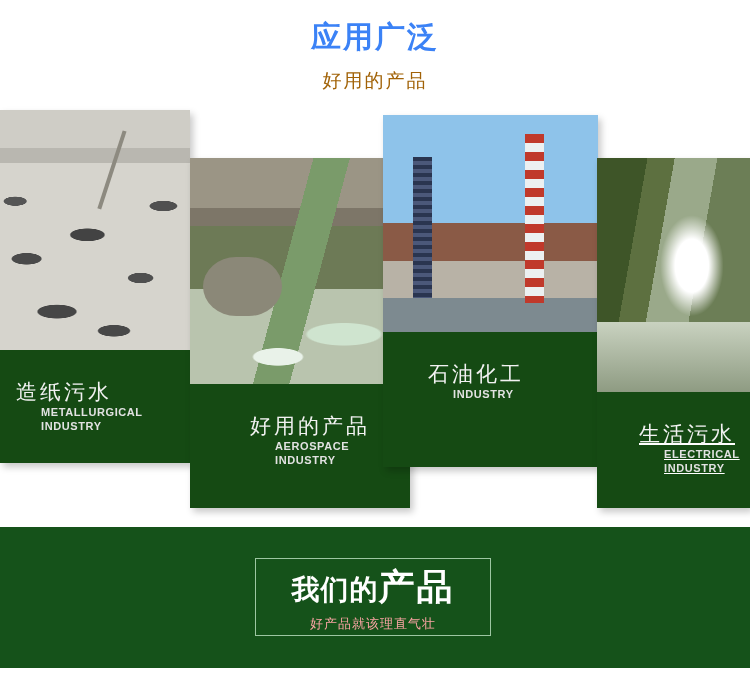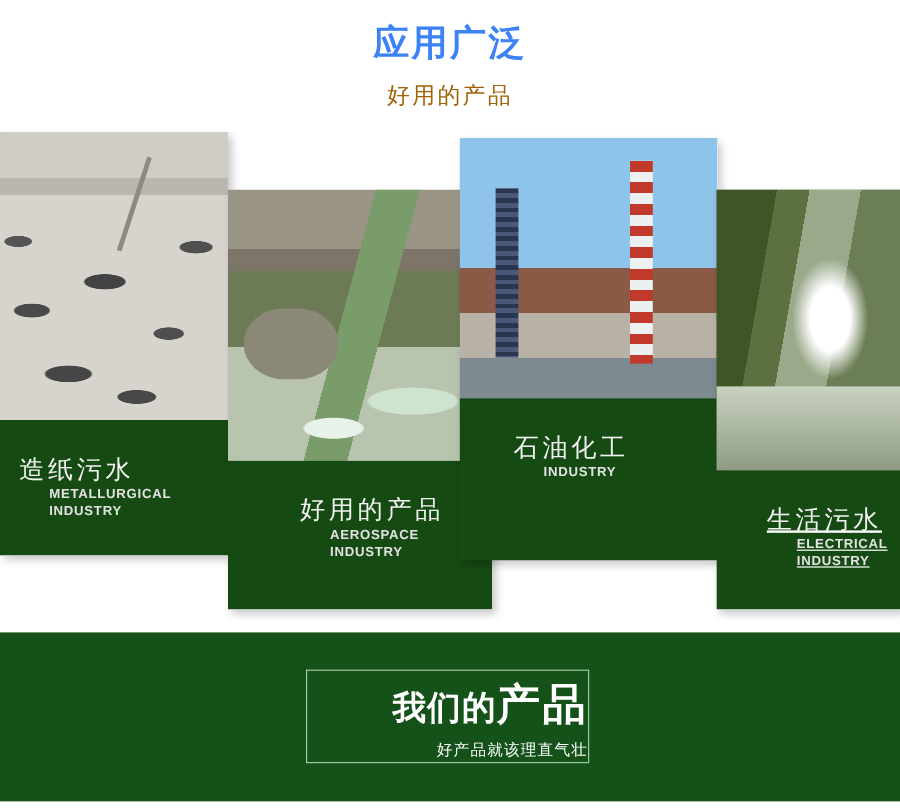--- a/index.html
+++ b/index.html
@@ -109,29 +109,29 @@
     background:linear-gradient(#c9d2c0,#8e9b82);
   }
 
   
   #banner{
     position:absolute; left:0; top:527px; width:750px; height:141px;
     background:#15521a;
   }
   #banner-box{
     position:absolute; left:255px; top:31px; width:236px; height:78px;
-    border:1px solid #9dc6a2; text-align:right;
+    border:1px solid #9dc6a2; text-align:center;
   }
   #banner-box .b-title{
     margin-top:8px; color:#ffffff; line-height:40px; white-space:nowrap;
   }
   #banner-box .b-title .small{ font-size:28px; font-weight:bold; letter-spacing:1px; }
   #banner-box .b-title .big  { font-size:36px; font-weight:bold; letter-spacing:2px; }
   #banner-box .b-sub{
-    color:#ffffff; font-size:13px; letter-spacing:1px; line-height:20px;
+    color:#fca5a5; font-size:13px; letter-spacing:1px; line-height:20px;
   }
   #banner-bottom-strip{
     position:absolute; left:0; top:668px; width:750px; height:6px; background:#ffffff;
   }
 </style>
 </head>
 <body>
 
 <div id="header">
   <div class="main-title">应用广泛</div>

